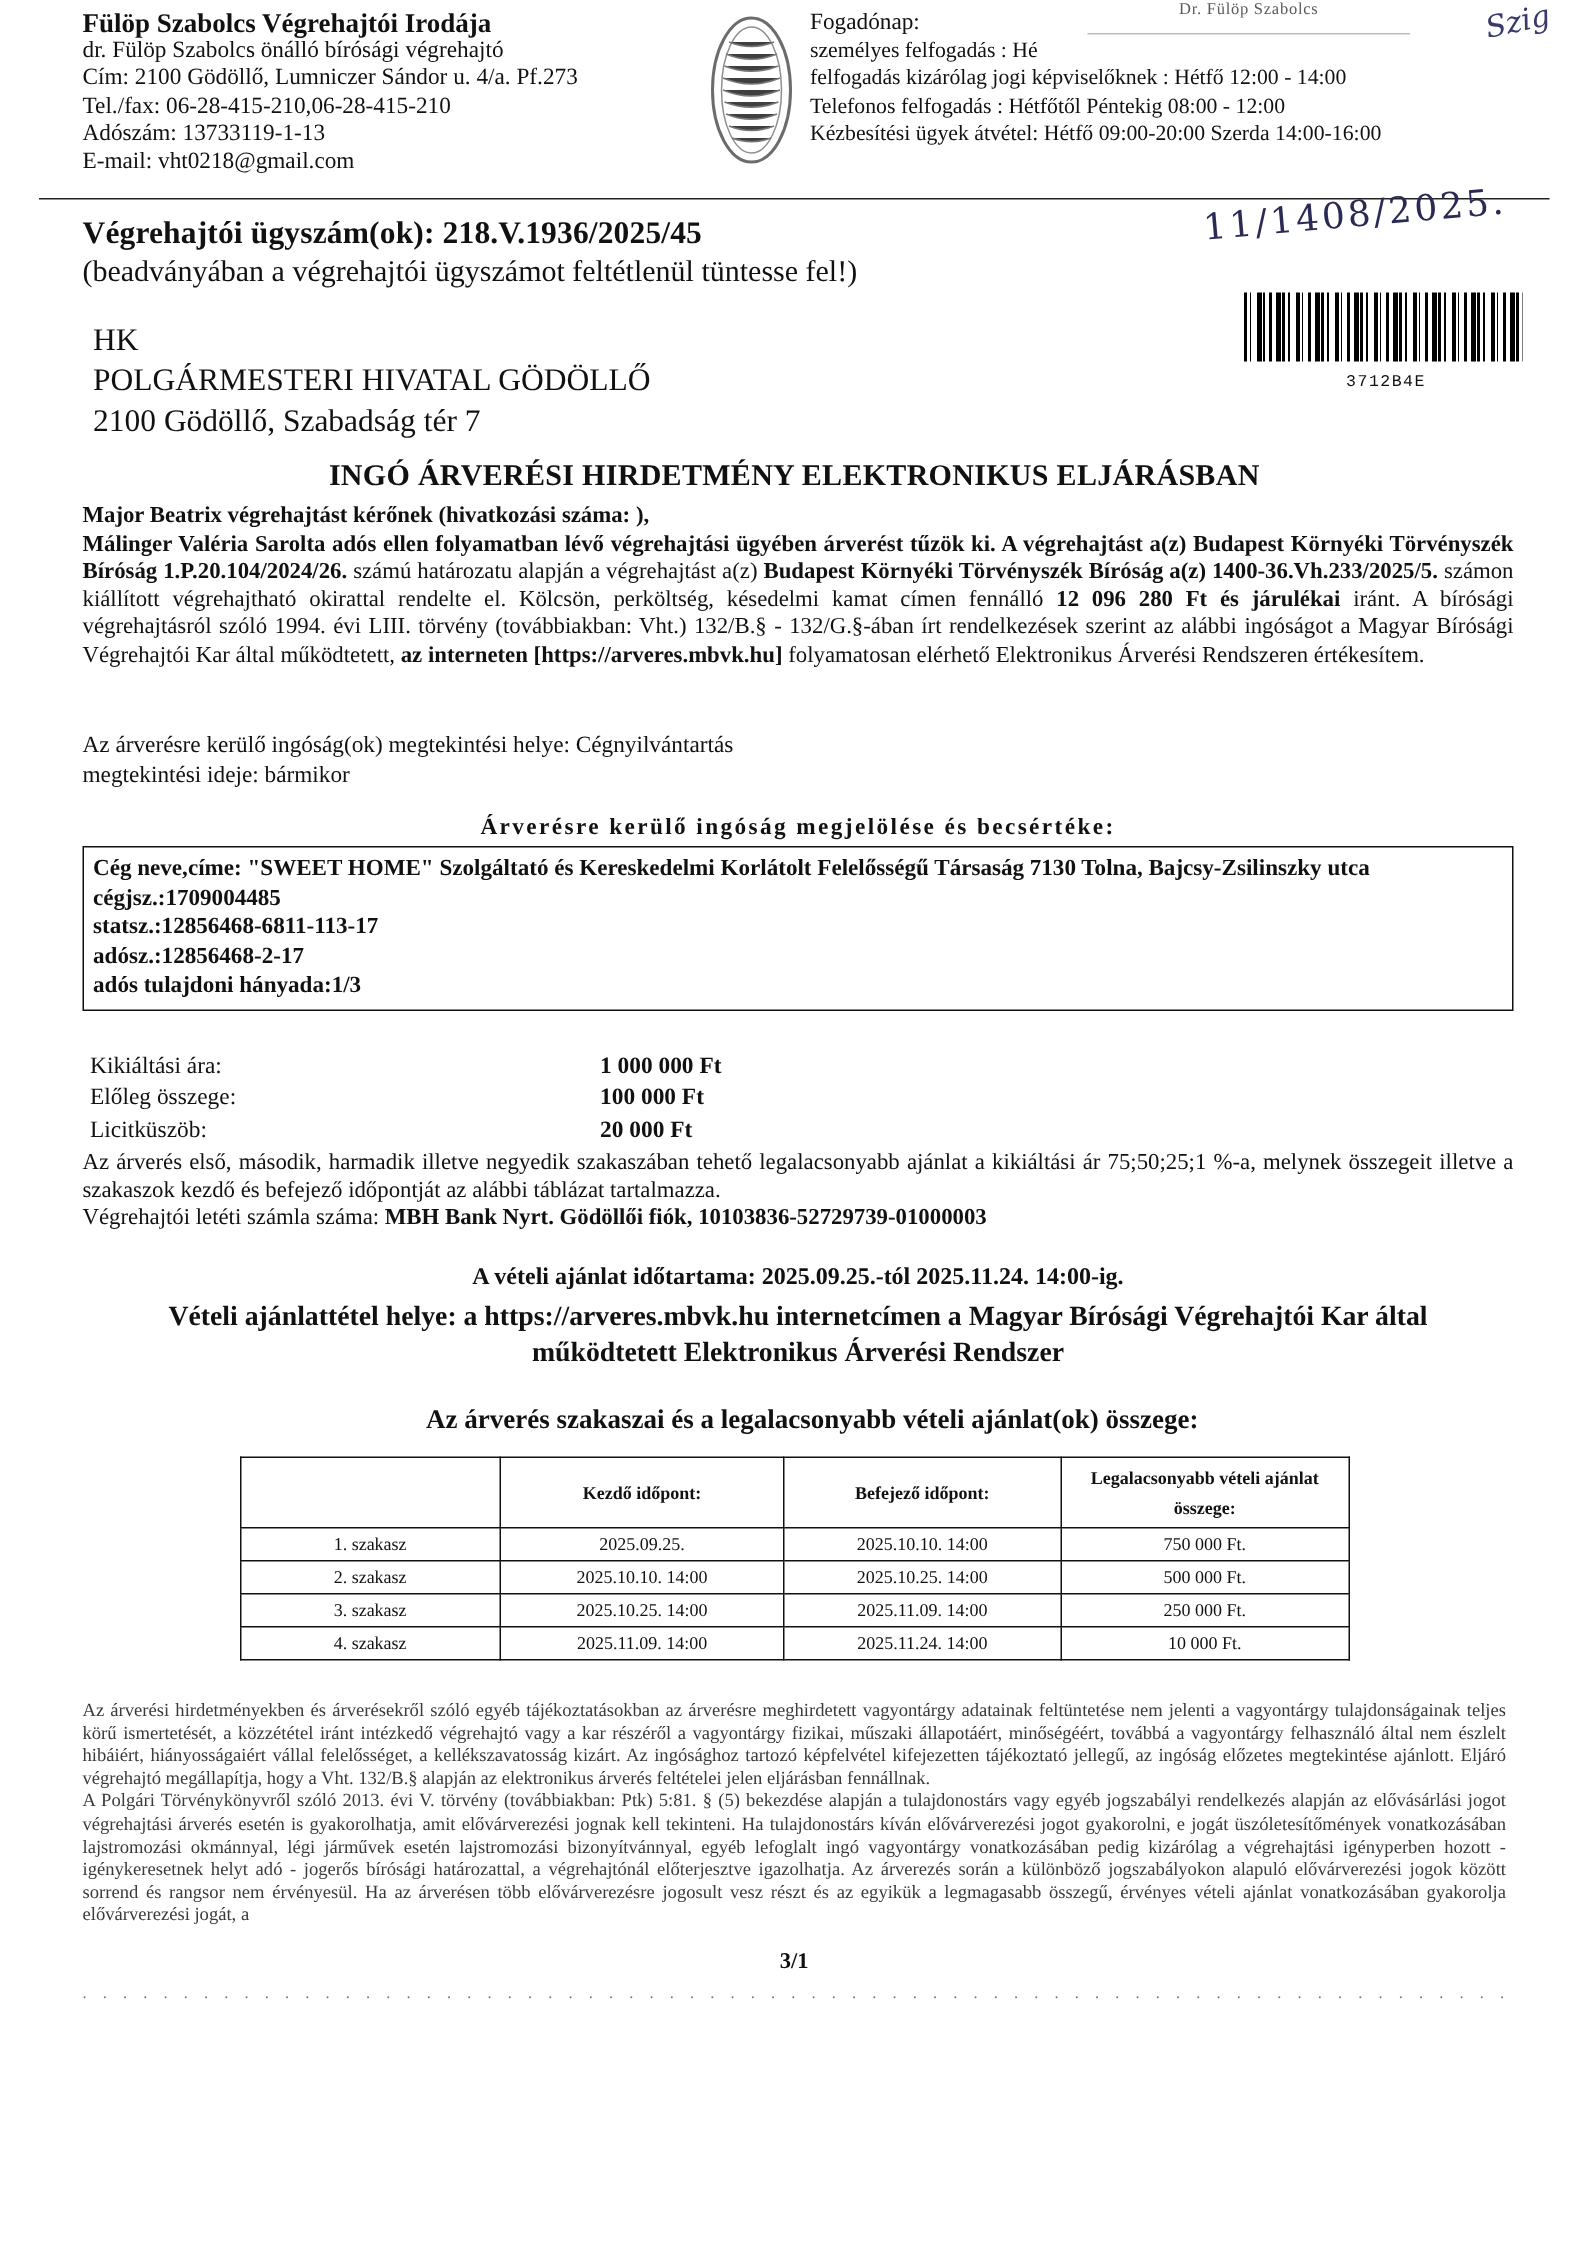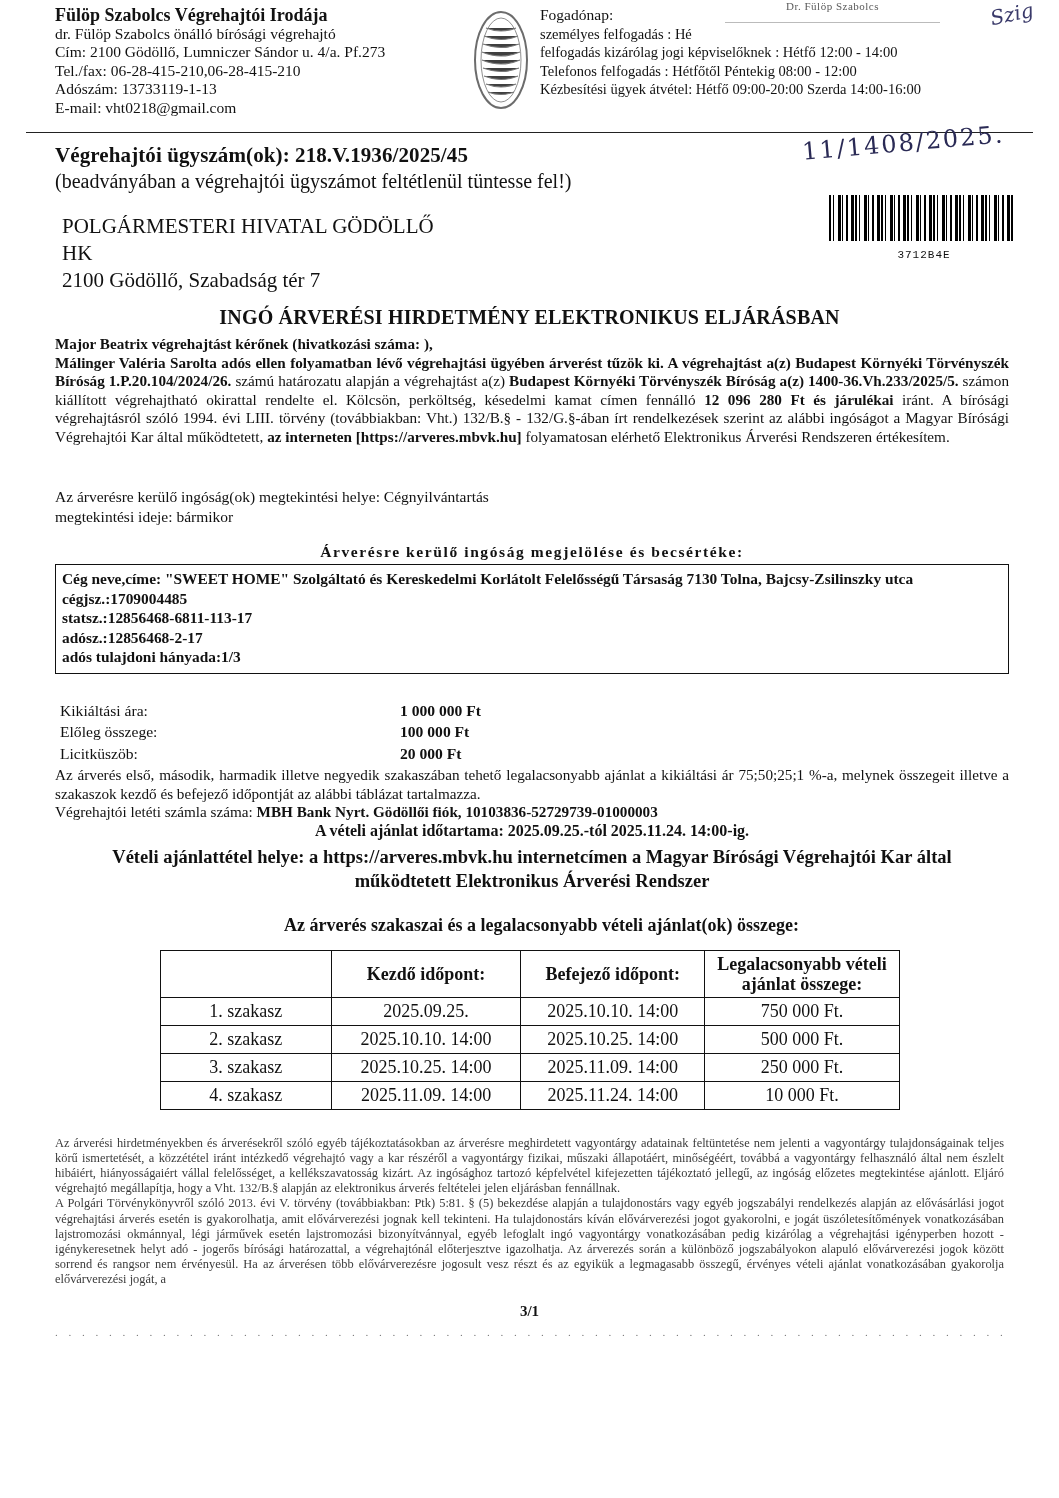--- a/index.html
+++ b/index.html
@@ -194,21 +194,21 @@
     text-align: center;
     font-weight: bold;
     font-size: 18px;
     margin-top: 22px;
     padding-left: 24px;
   }
   table.auction {
     border-collapse: collapse;
     margin: 14px auto 0 auto;
     width: 740px;
-    font-size: 18px;
+    font-size: 12px;
   }
   table.auction th, table.auction td {
     border: 1.2px solid #111;
     padding: 3px 6px;
     text-align: center;
     vertical-align: middle;
   }
   table.auction th { font-weight: bold; line-height: 20px; }
   table.auction td.rowhead { font-weight: normal; }
   
@@ -279,22 +279,22 @@
 
   <hr class="rule">
 
   <div class="case">
     <div class="line1">Végrehajtói ügyszám(ok): 218.V.1936/2025/45</div>
     <div class="line2">(beadványában a végrehajtói ügyszámot feltétlenül tüntesse fel!)</div>
     <div class="handwritten">11/1408/2025.</div>
   </div>
 
   <div class="addressee">
+    <div>HK</div>
     <div>POLGÁRMESTERI HIVATAL GÖDÖLLŐ</div>
-    <div>HK</div>
     <div>2100 Gödöllő, Szabadság tér 7</div>
     <div class="barcode-wrap">
       <div class="barcode"></div>
       <div class="barcode-label">3712B4E</div>
     </div>
   </div>
 
   <div class="doc-title">INGÓ ÁRVERÉSI HIRDETMÉNY ELEKTRONIKUS ELJÁRÁSBAN</div>
 
   <div class="body">
@@ -330,21 +330,21 @@
     </div>
     <div class="row">
       <div class="lbl">Licitküszöb:</div>
       <div class="val">20 000 Ft</div>
     </div>
   </div>
 
   <div class="body" style="padding-top:2px;">
     <p>Az árverés első, második, harmadik illetve negyedik szakaszában tehető legalacsonyabb ajánlat a kikiáltási ár 75;50;25;1 %-a, melynek összegeit illetve a szakaszok kezdő és befejező időpontját az alábbi táblázat tartalmazza.</p>
     <p><span>Végrehajtói letéti számla száma: </span><span class="b">MBH Bank Nyrt. Gödöllői fiók, 10103836-52729739-01000003</span></p>
-    <p class="ctr-b" style="margin-top:0;">A vételi ajánlat időtartama: 2025.09.25.-tól 2025.11.24. 14:00-ig.</p>
+    <p class="ctr-b" style="margin-top:21px;">A vételi ajánlat időtartama: 2025.09.25.-tól 2025.11.24. 14:00-ig.</p>
     <p class="ctr-big" style="margin-top:4px;">Vételi ajánlattétel helye: a https://arveres.mbvk.hu internetcímen a Magyar Bírósági Végrehajtói Kar által</p>
     <p class="ctr-big">működtetett Elektronikus Árverési Rendszer</p>
   </div>
 
   <div class="tbl-title">Az árverés szakaszai és a legalacsonyabb vételi ajánlat(ok) összege:</div>
   <table class="auction">
     <thead>
       <tr>
         <th style="width:175px"></th>
         <th style="width:190px">Kezdő időpont:</th>

